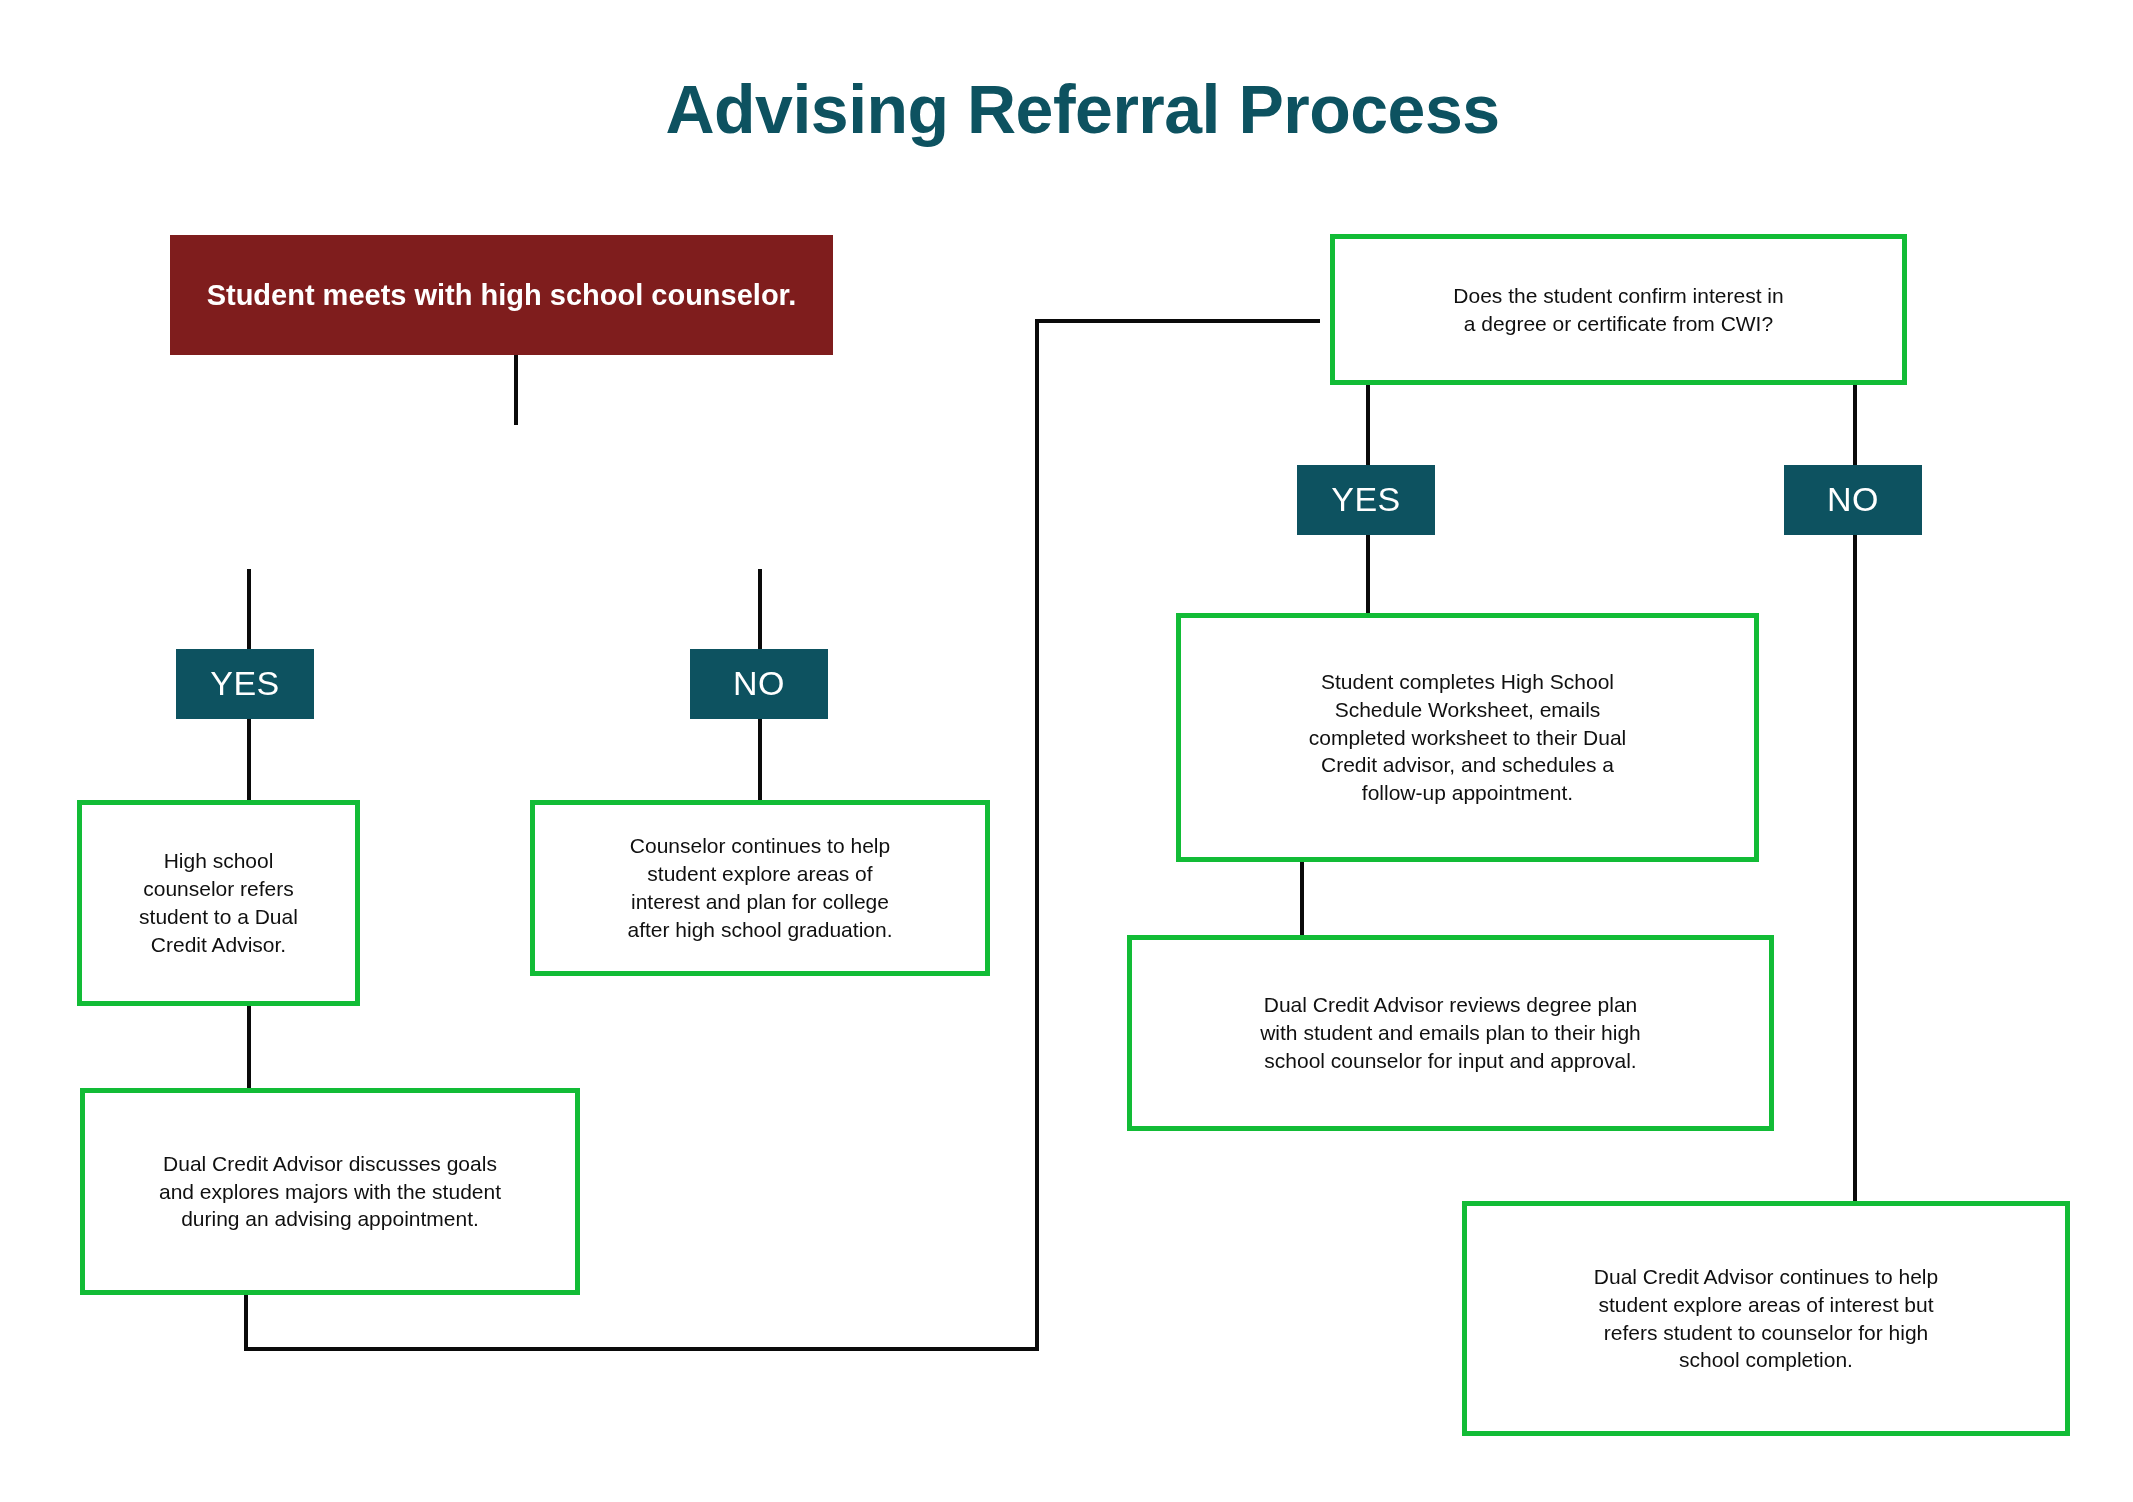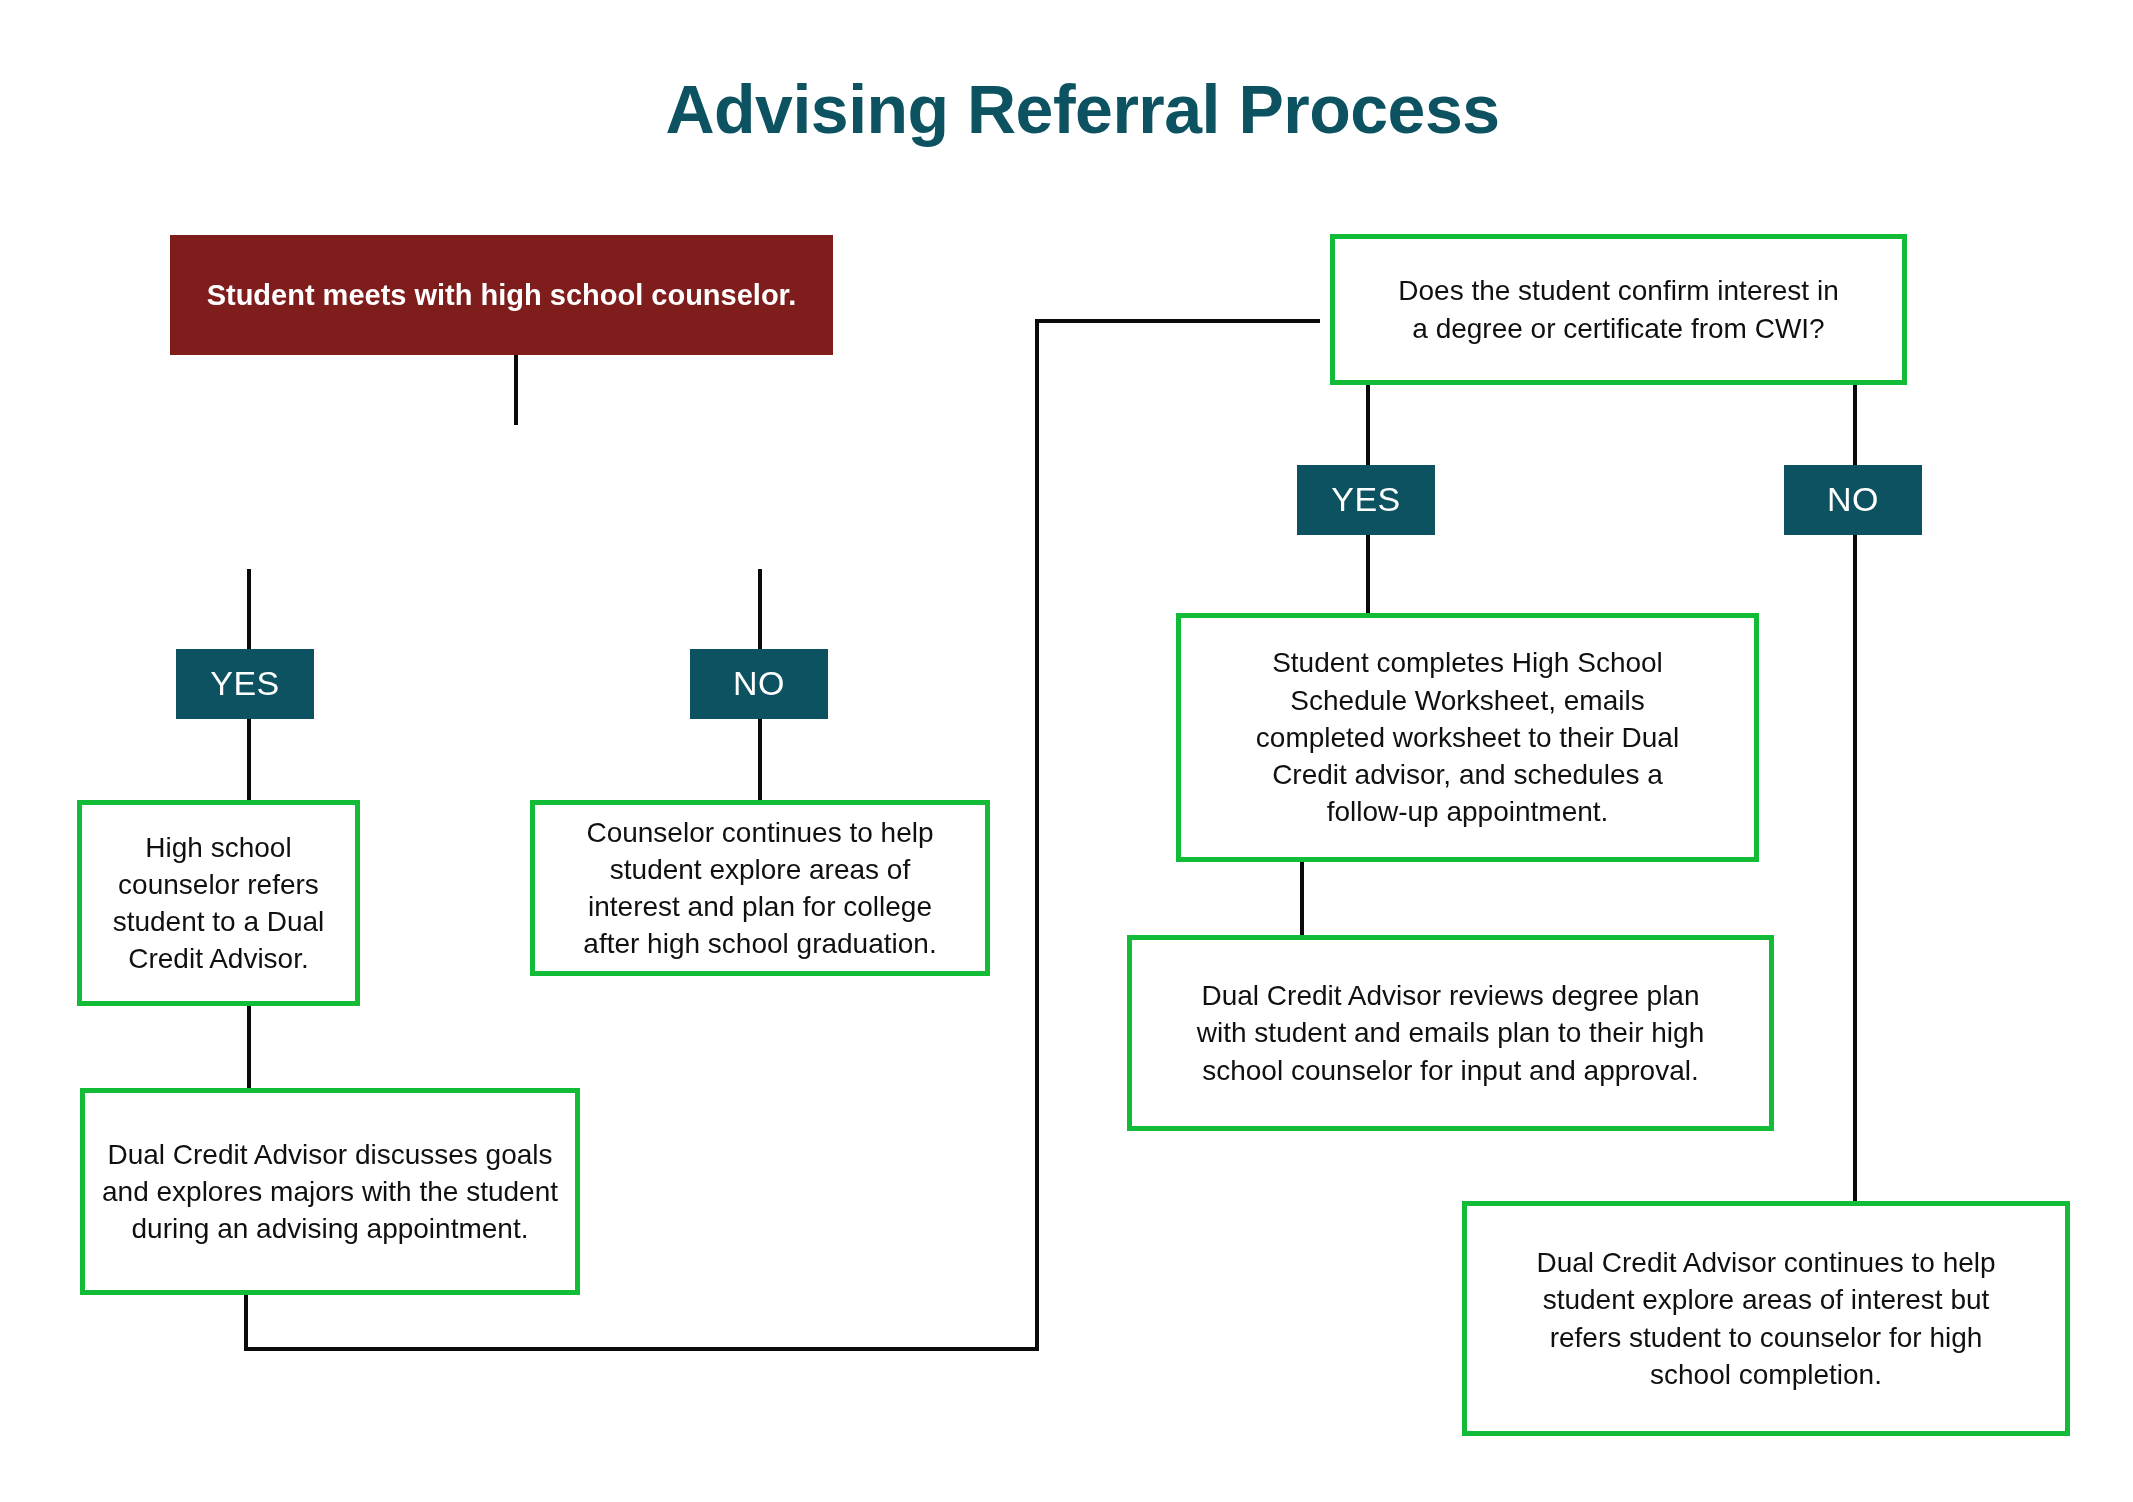--- a/index.html
+++ b/index.html
@@ -39,21 +39,21 @@
     display: flex;
     align-items: center;
     justify-content: center;
     text-align: center;
     line-height: 1.33;
   }
   .node-green {
     border: 5px solid #12bc36;
     background: #ffffff;
     color: #101010;
-    font-size: 28px;
+    font-size: 21px;
     padding: 6px 14px;
   }
   .node-teal {
     background: #7f1d1d;
     color: #ffffff;
     font-size: 29px;
     font-weight: bold;
     padding: 6px 18px;
   }
   .node-badge {

